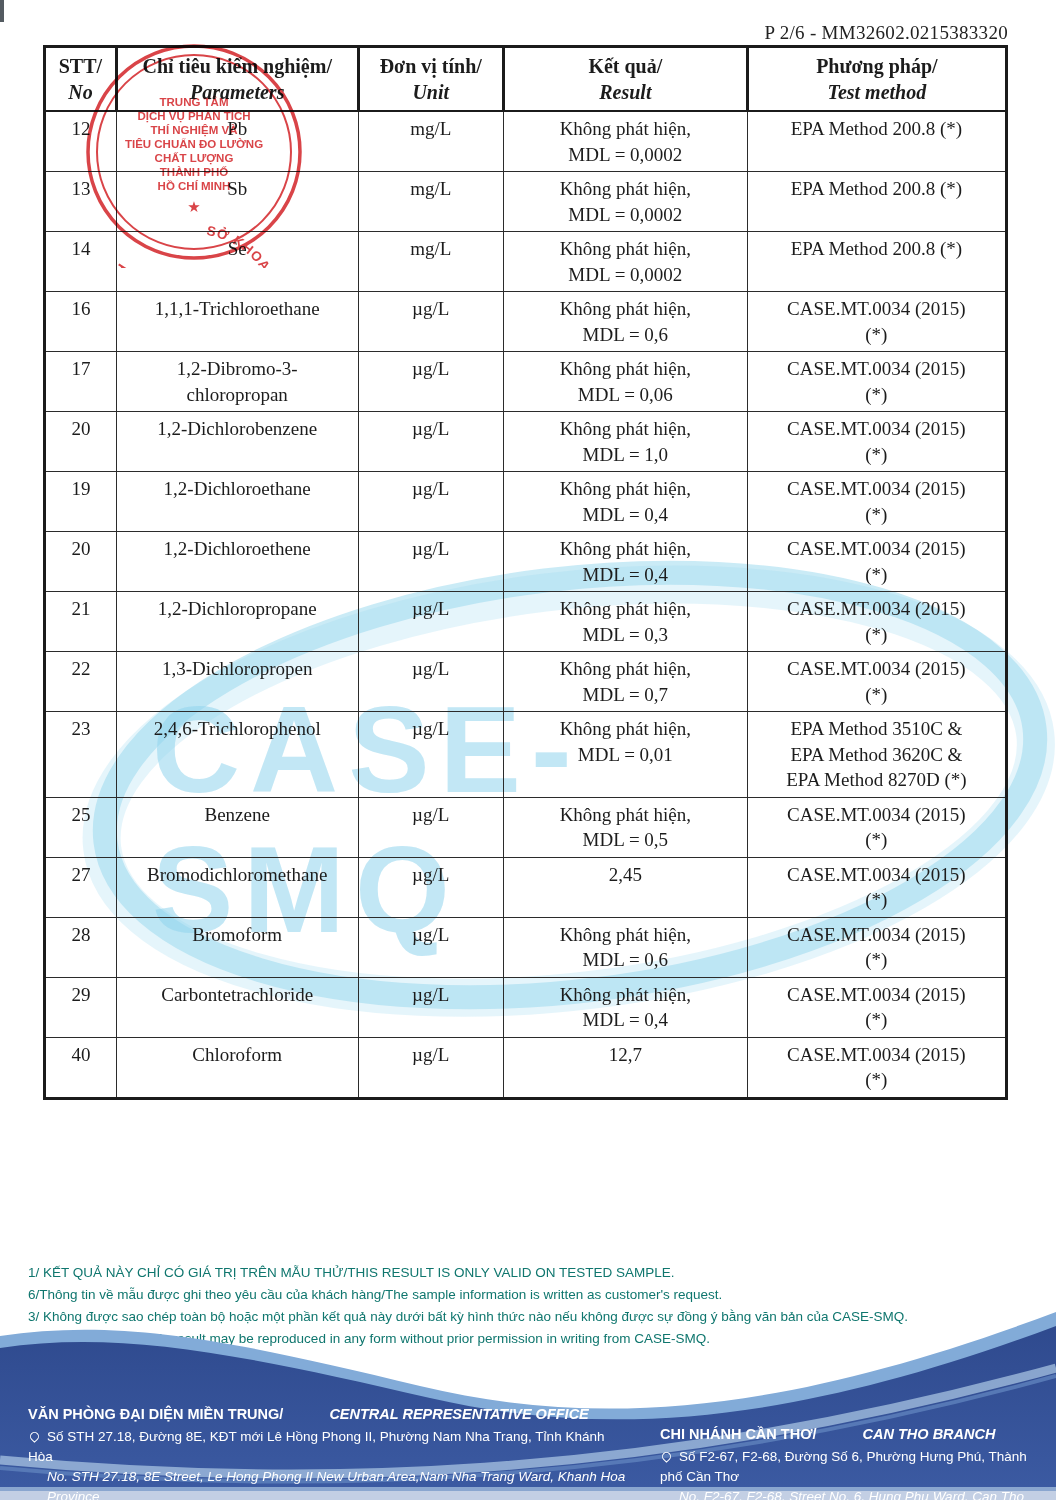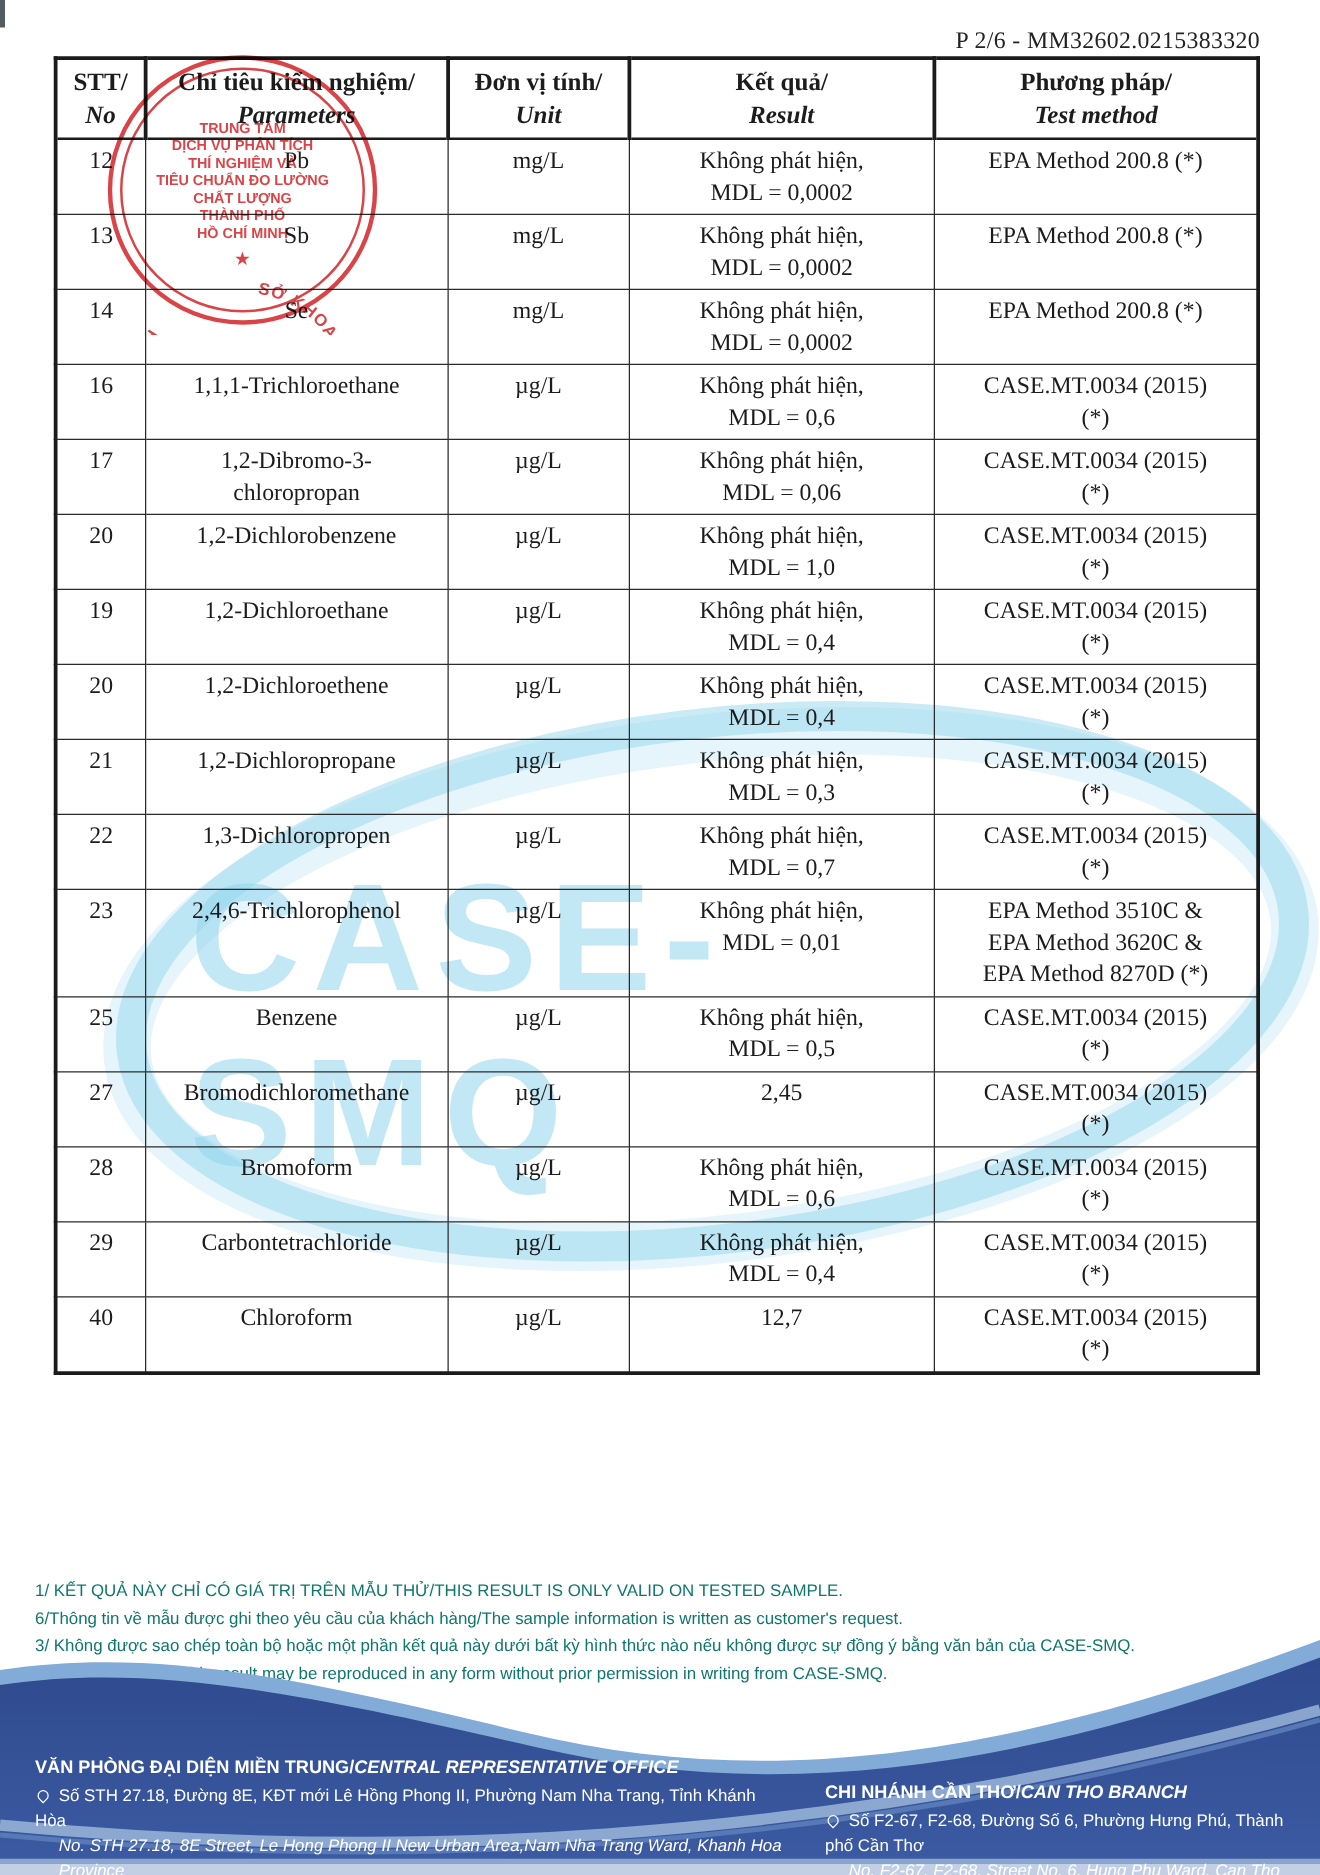--- a/index.html
+++ b/index.html
@@ -52,21 +52,21 @@
 
   
   .footer-svg{position:absolute;left:0;top:1310px;z-index:3;}
   .footer-text{
     position:absolute;z-index:4;color:#ffffff;font-family:"Liberation Sans","DejaVu Sans",sans-serif;
     font-size:13.5px;line-height:20px;
   }
   .ft-left{left:28px;top:1404px;width:600px;}
   .ft-right{left:660px;top:1424px;width:380px;}
   .ft-title{font-weight:bold;font-size:14.5px;margin-bottom:3px;}
-  .ft-title .en{font-style:italic;}
+  .ft-title .en{font-style:italic;margin-left:46px;}
   .ft-en{font-style:italic;}
   .pin{
     display:inline-block;width:7px;height:7px;border:1.5px solid #fff;border-radius:50% 50% 50% 0;
     transform:rotate(-45deg);margin:0 8px 0 2px;
   }
 </style>
 </head>
 <body>
 
 <div class="scan-edge"></div>

